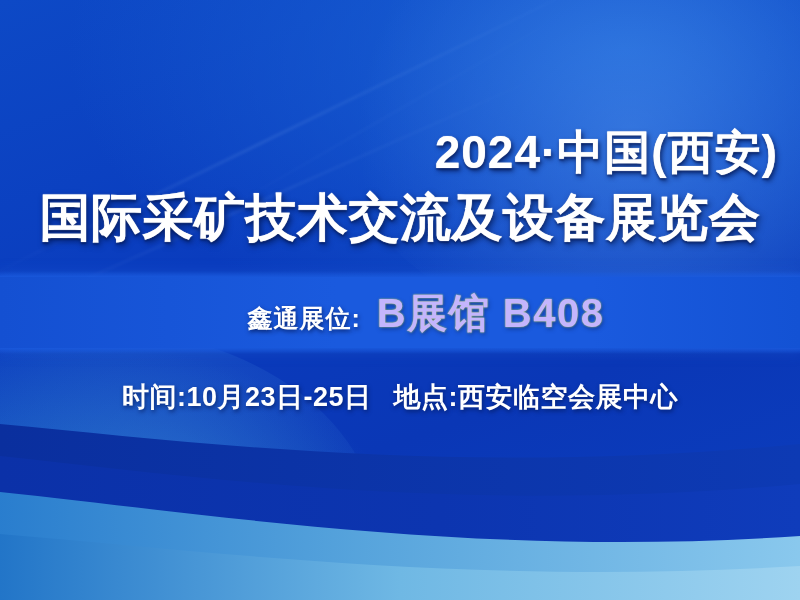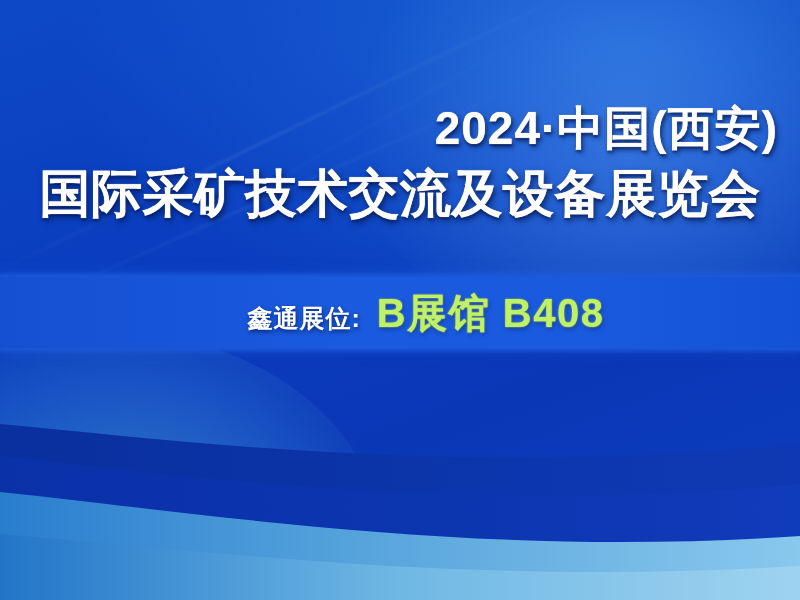--- a/index.html
+++ b/index.html
@@ -94,21 +94,21 @@
     left: 0; right: 0; bottom: 0;
     height: 190px;
     overflow: hidden;
   }
   .waves svg { display: block; width: 800px; height: 190px; }
 
   
   .title-wrap {
     position: absolute;
     left: 0; right: 0;
-    top: 104px;
+    top: 128px;
     text-align: center;
   }
   .title-line1 {
     margin: 0;
     padding-right: 22px;
     text-align: right;
     font-size: 46px;
     font-weight: bold;
     line-height: 1.08;
     letter-spacing: 1px;
@@ -149,21 +149,21 @@
     font-weight: bold;
     color: #ffffff;
     letter-spacing: 1px;
     text-shadow: 1px 2px 4px rgba(3,22,80,0.75);
   }
   .booth-value {
     margin-left: 16px;
     font-size: 40px;
     font-weight: bold;
     letter-spacing: 1.5px;
-    color: #bef264;
+    color: #c4b5fd;
     text-shadow:
       0 0 2px rgba(210,230,90,0.95),
       1px 2px 4px rgba(10,40,110,0.65);
   }
 
   .meta-row {
     position: absolute;
     left: 0; right: 0;
     top: 379px;
     display: flex;
@@ -227,14 +227,18 @@
   <div class="title-wrap">
     <div class="title-line1">2024·中国(西安)</div>
     <div class="title-line2">国际采矿技术交流及设备展览会</div>
   </div>
 
   <div class="booth-row">
     <span class="booth-label">鑫通展位:</span>
     <span class="booth-value">B展馆 B408</span>
   </div>
 
+  <div class="meta-row">
+    <span class="meta-item">时间:10月23日-25日</span>
+    <span class="meta-item">地点:西安临空会展中心</span>
+  </div>
 
 </div>
 
 </body></html>

